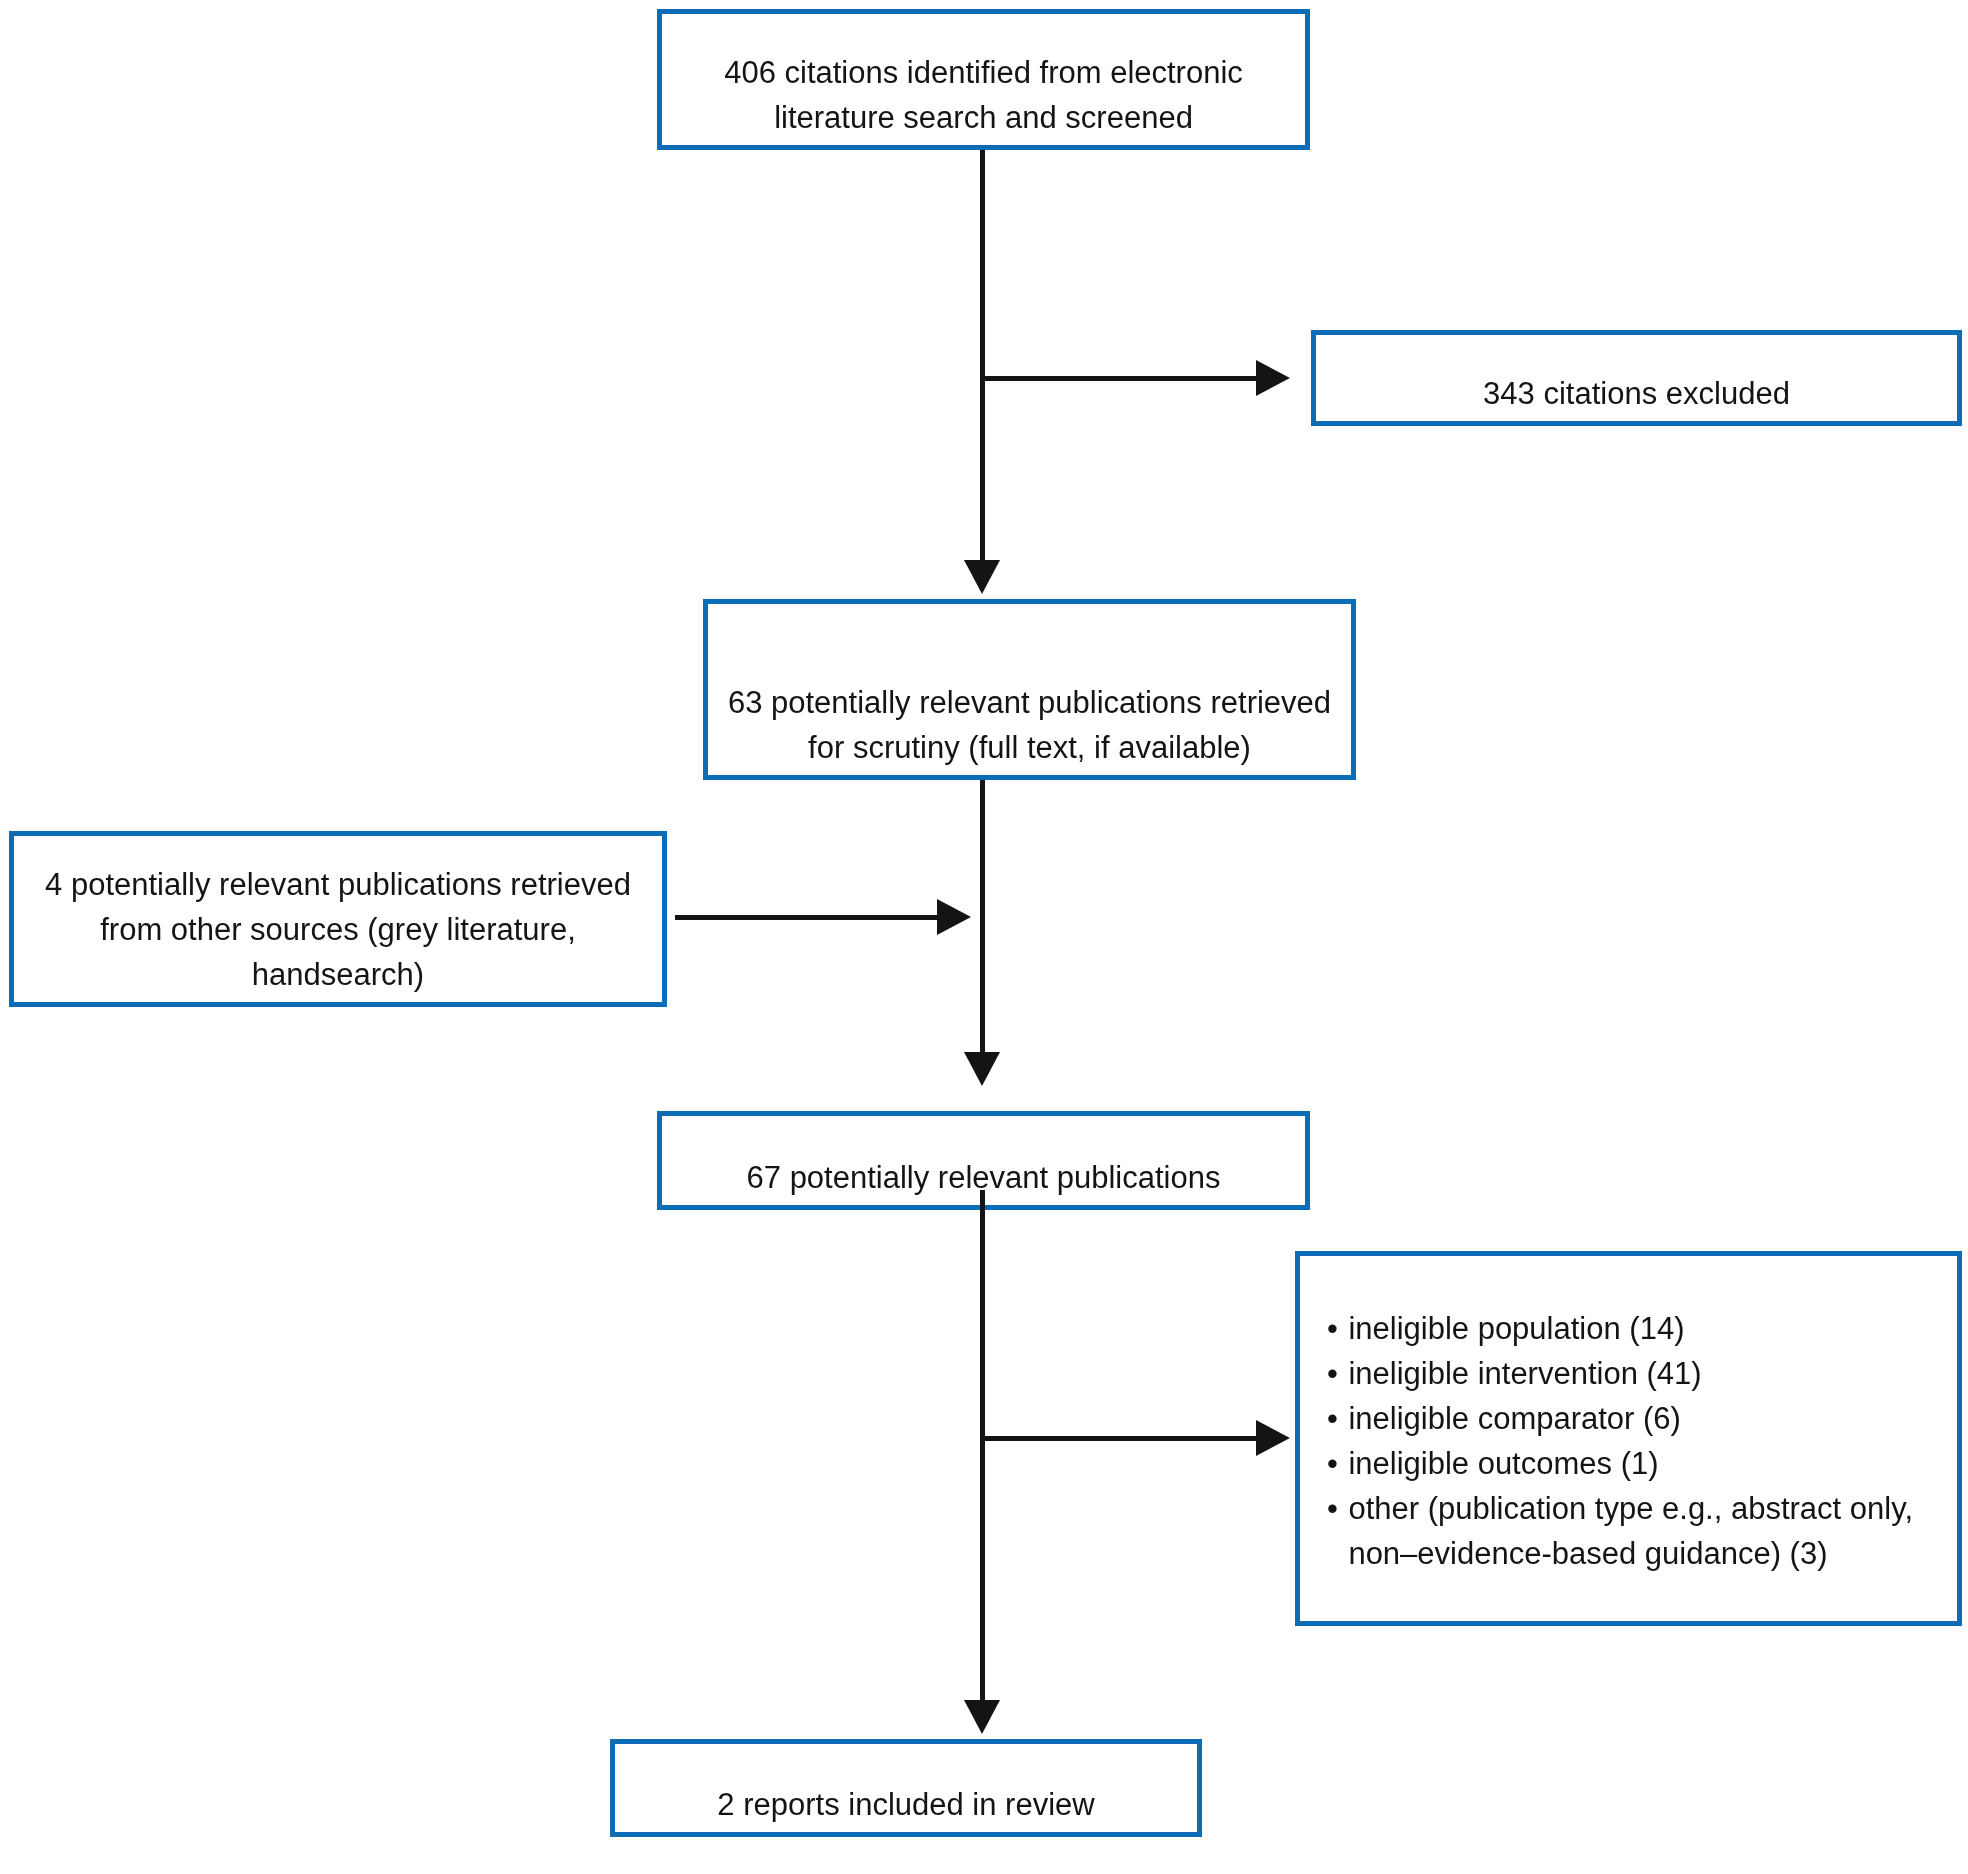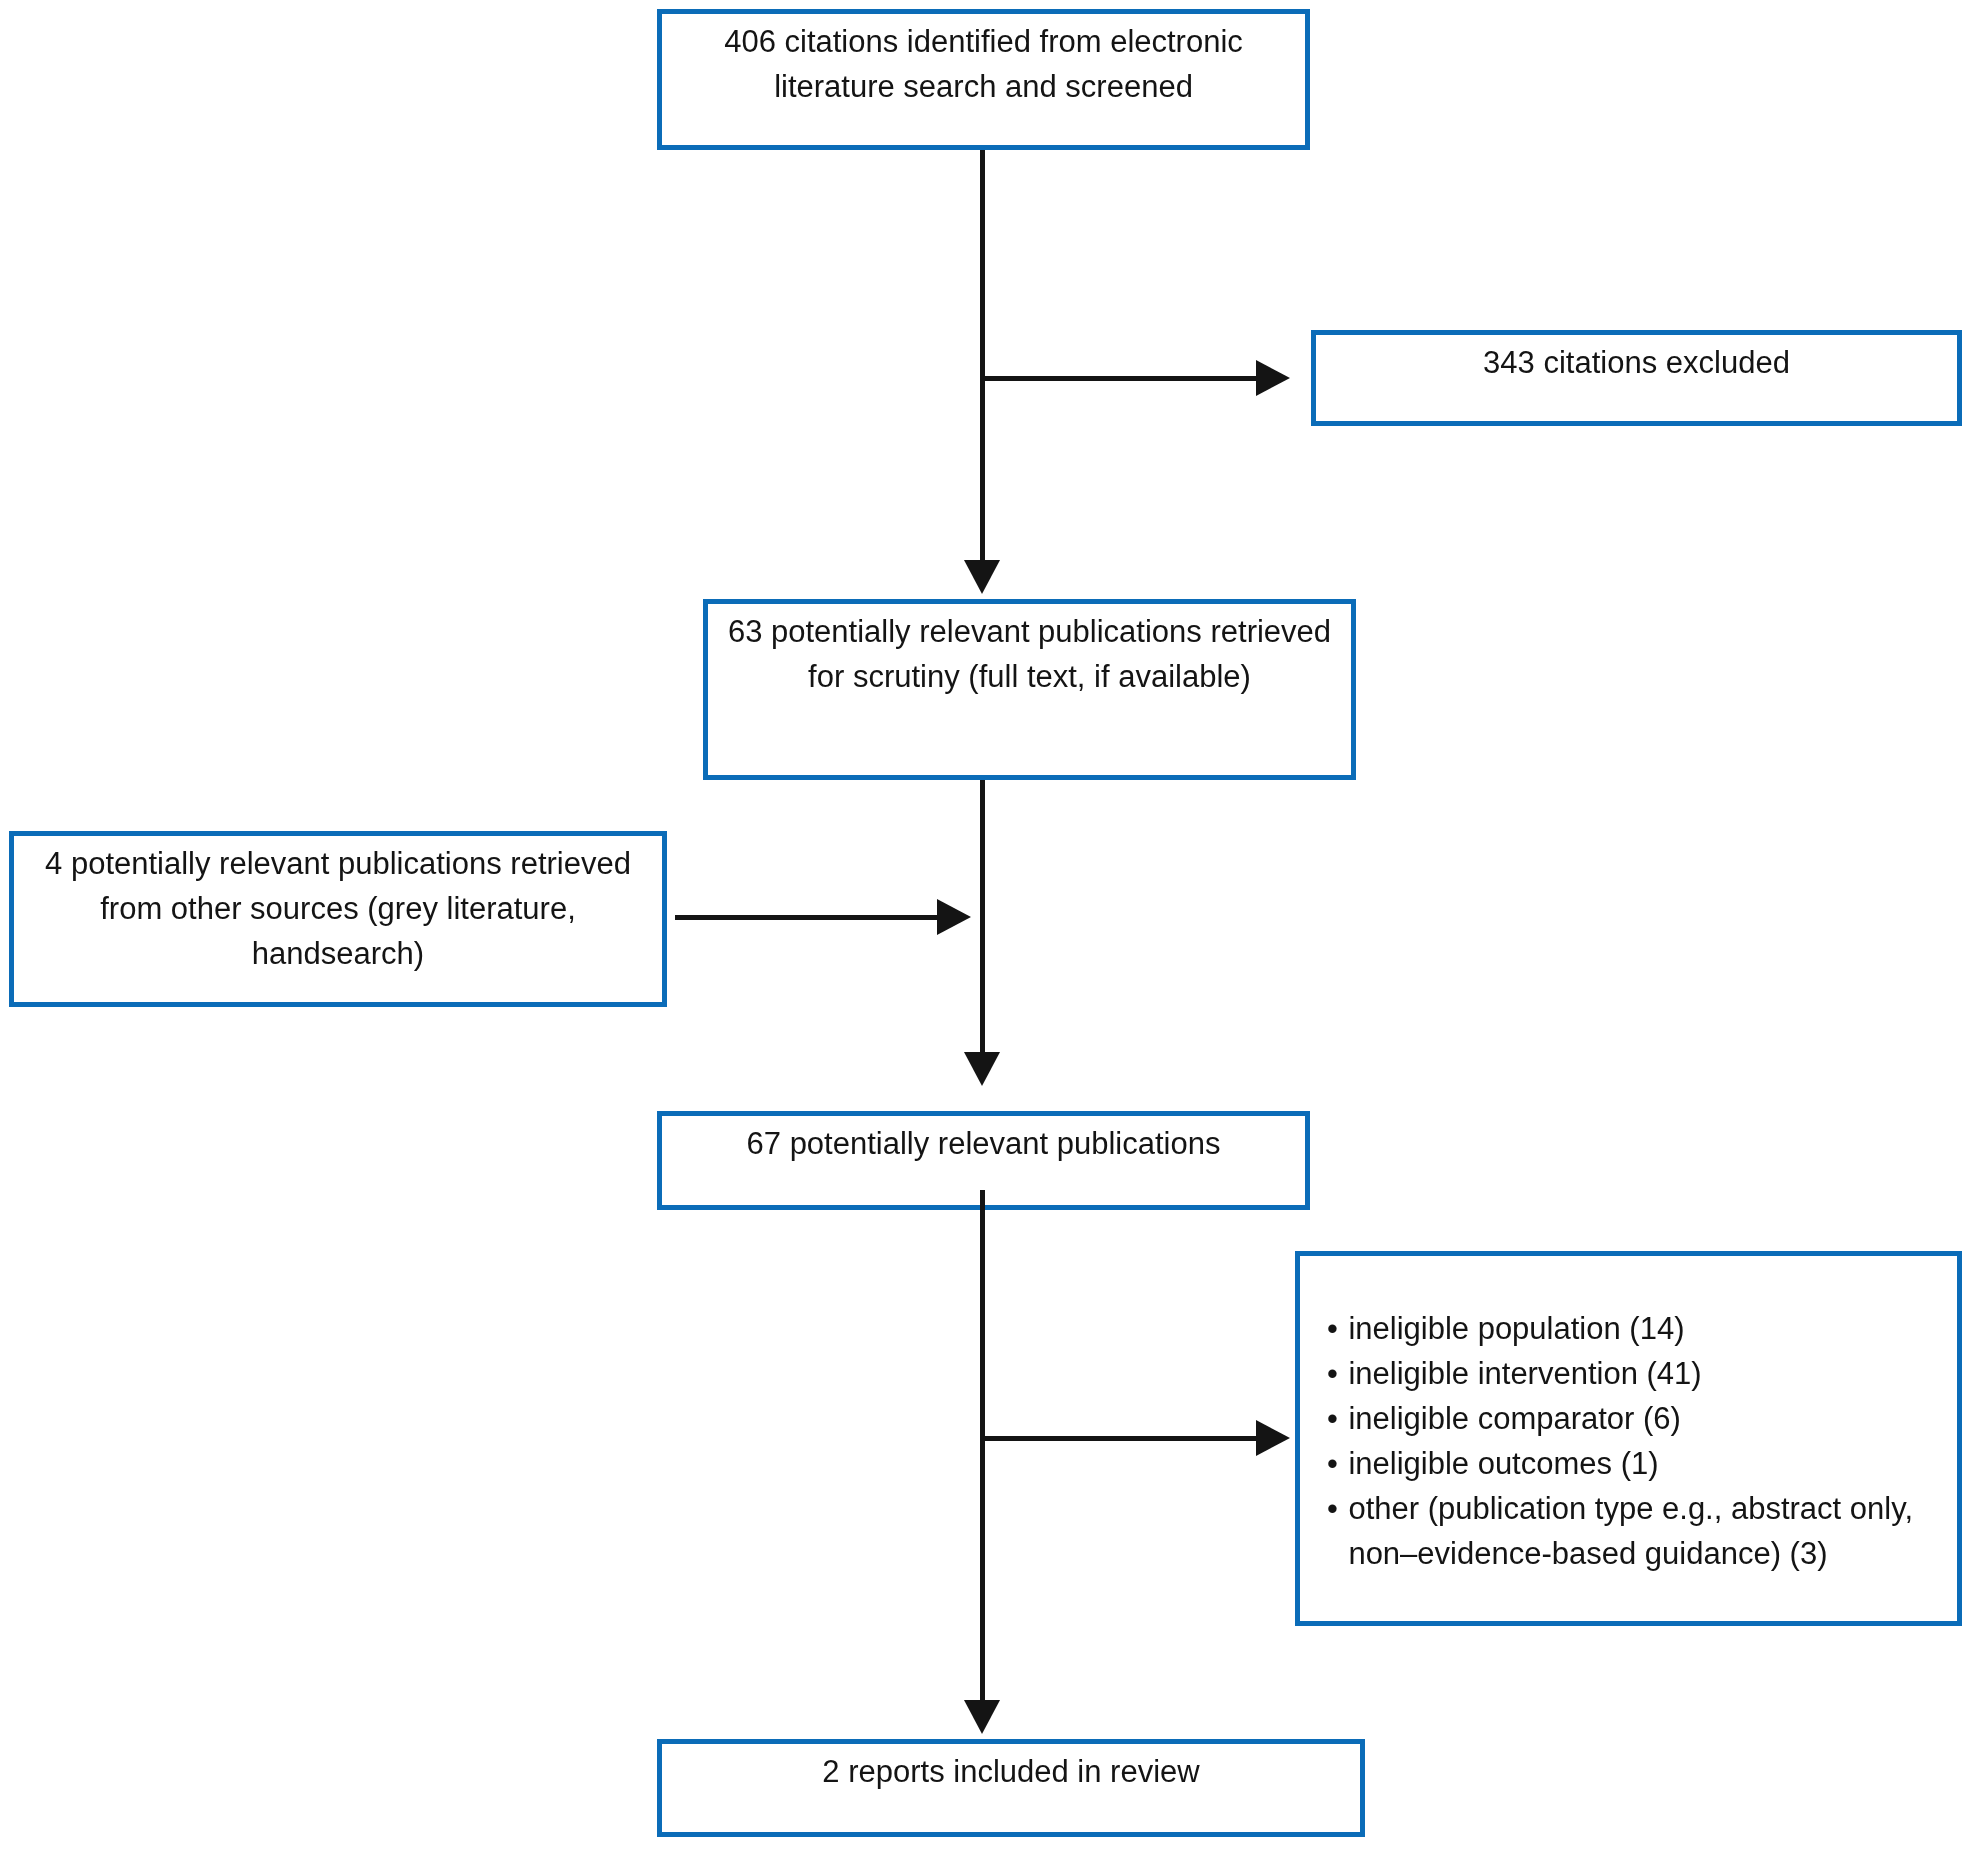--- a/index.html
+++ b/index.html
@@ -19,34 +19,34 @@
     line-height:45px;
   }
   .box{
     position:absolute;
     box-sizing:border-box;
     border:5.3px solid var(--accent);
     background:#ffffff;
   }
   .box.centered{
     display:flex;
-    align-items:flex-start;
+    align-items:flex-end;
     justify-content:center;
     text-align:center;
     padding:5.3px 10.7px;
   }
   
   .b-screened      {left:657px;  top:9px;   width:653px; height:141px;}
   .b-cit-excluded  {left:1311px; top:330px;  width:651px; height:96px;}
   .b-retrieved     {left:657px;  top:599px;  width:653px; height:181px;margin-left:46px;}
   .b-other-sources {left:9px;   top:831px;  width:658px; height:176px;}
   .b-combined      {left:657px;  top:1091px; width:653px; height:99px;margin-top:20px;}
   .b-pub-excluded  {left:1295px; top:1251px; width:667px; height:375px;
                     padding:5.3px 9px 5.3px 27px; text-align:left;}
-  .b-included      {left:657px;  top:1739px; width:708px; height:98px;}
+  .b-included      {left:610px;  top:1739px; width:592px; height:98px;}
 
   .b-pub-excluded .spacer{height:45px;}
   .bullet-row{display:flex;}
   .bullet-row .bullet{flex:0 0 21.4px;width:21.4px;}
   .bullet-row .bullet-text{flex:1 1 auto;}
 
   
   .shaft-v{position:absolute;width:5.3px;background:var(--arrow);}
   .shaft-h{position:absolute;height:5.3px;background:var(--arrow);}
   .head-down{position:absolute;width:0;height:0;

